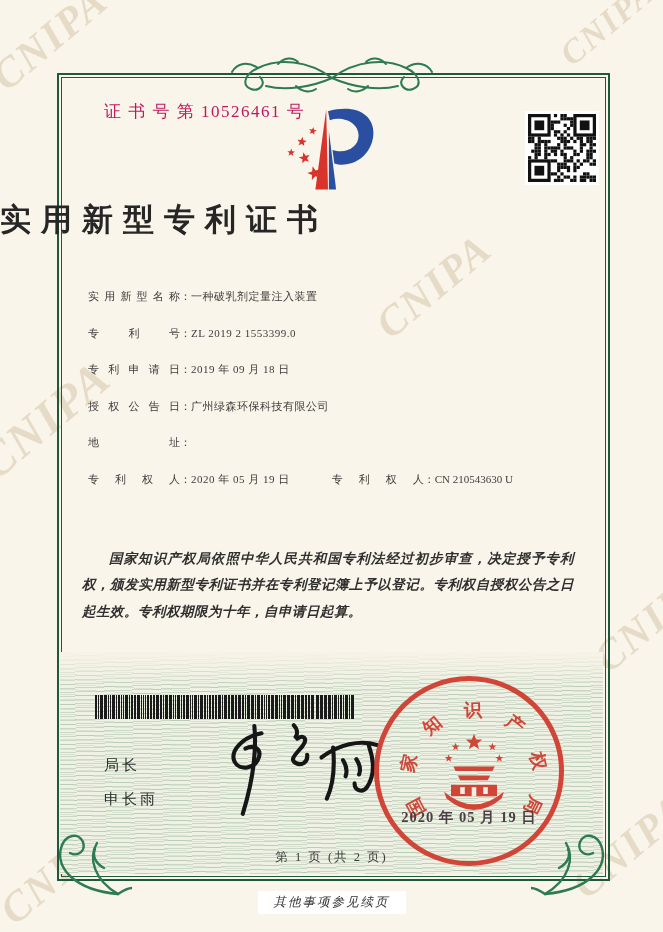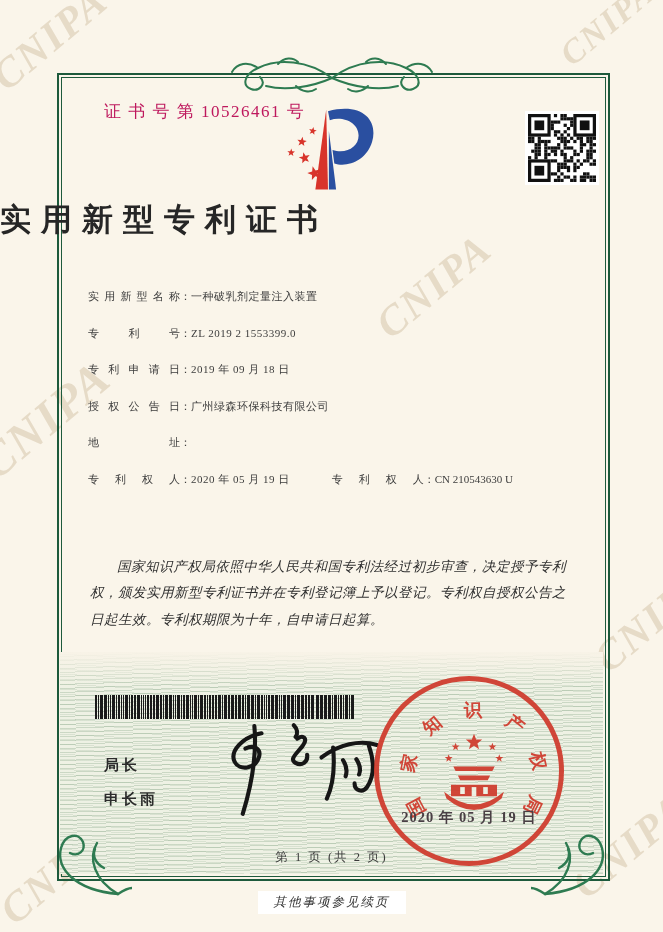--- a/index.html
+++ b/index.html
@@ -43,24 +43,24 @@
   .field-row{margin-bottom:14.5px; line-height:22px; white-space:nowrap;}
   .flabel{display:inline-block; width:92px; text-align:justify; text-align-last:justify; vertical-align:top;}
   .fcolon{vertical-align:top;}
   .fvalue{display:inline-block; vertical-align:top; letter-spacing:.5px; white-space:normal; max-width:380px;}
   .grant-right{display:inline-block; margin-left:42px;}
   .paras{
     position:absolute; left:74px; top:538px; width:508px; z-index:2;
     font-size:13.5px; font-style:italic; line-height:1.95; letter-spacing:.5px;
     text-align:justify; color:#2f2f2f;
   }
-  .paras p{margin:16px; text-indent:2em;}
+  .paras p{margin:8px; text-indent:2em;font-weight:bold;}
   .barcode{position:absolute; left:95px; top:695px; z-index:2;}
   .signer{position:absolute; left:104px; top:748px; z-index:2;
-    font-family:"Liberation Sans","DejaVu Sans",sans-serif; font-weight:700;
+    font-family:"Liberation Sans","DejaVu Sans",sans-serif; font-weight:400;
     font-size:15px; letter-spacing:3px; color:#2c2c2c; line-height:34px;}
   .signature{position:absolute; left:215px; top:720px; z-index:4;}
   .seal{
     position:absolute; left:374px; top:676px; width:190px; height:190px; z-index:5;
     border:5px solid var(--seal-red,#cf3a2c); border-radius:50%; box-sizing:border-box;
     opacity:.93;
   }
   .seal-char{
     position:absolute; font-size:18px; font-weight:bold; color:var(--seal-red,#cf3a2c);
     font-family:"Liberation Serif","DejaVu Serif",serif; width:20px; height:20px;

